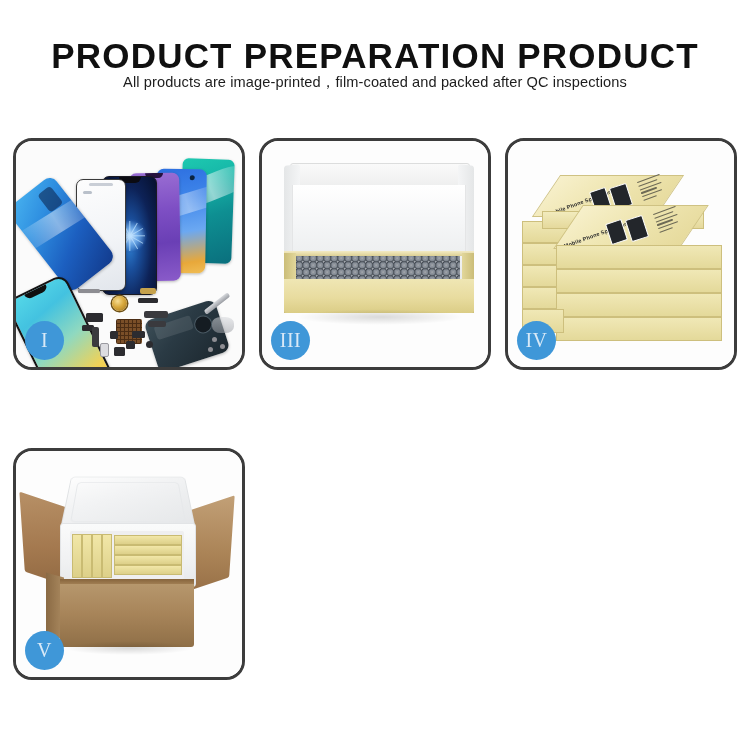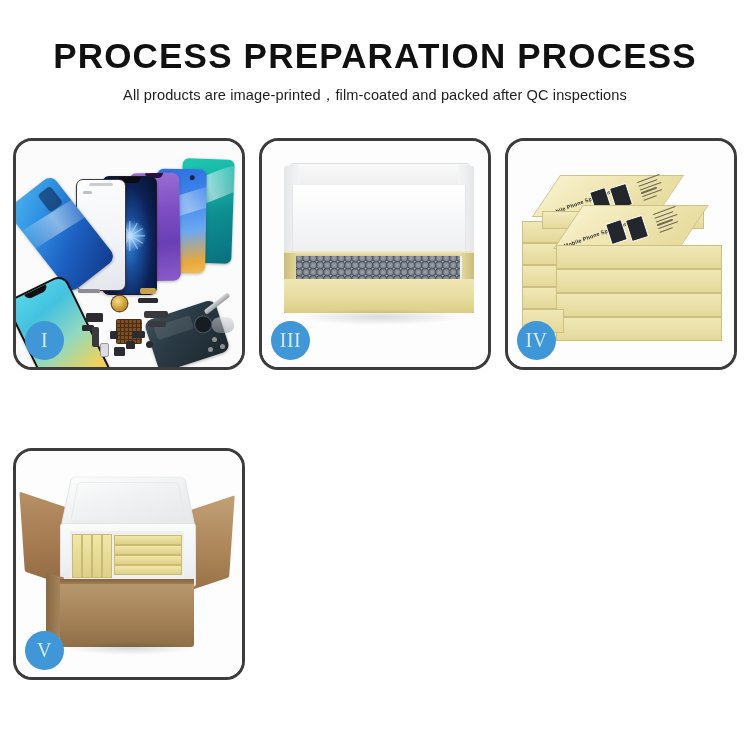--- a/index.html
+++ b/index.html
@@ -30,21 +30,20 @@
   #title {
     font-family: "Liberation Sans", sans-serif;
     font-size: 35px;
     font-weight: 700;
     letter-spacing: 1.2px;
     color: #101010;
     line-height: 1;
     white-space: nowrap;
   }
   #subtitle {
-    margin-top: 13px;
     font-family: "Liberation Sans", sans-serif;
     font-size: 14.6px;
     font-weight: 400;
     color: #1d1d1d;
     letter-spacing: 0.1px;
     white-space: nowrap;
   }
 
   
   #grid {
@@ -389,21 +388,21 @@
 
   .soft-shadow{position:absolute;border-radius:50%;
     background:radial-gradient(ellipse,rgba(0,0,0,.14) 0%,rgba(0,0,0,0) 70%);}
 </style>
 </head>
 <body>
 
 <div id="page">
 
   <div id="header">
-    <div id="title">PROCESS PREPARATION PROCESS</div>
+    <div id="title">PRODUCT PREPARATION PRODUCT</div>
     <div id="subtitle">All products are image-printed，film-coated and packed after QC inspections</div>
   </div>
 
   <div id="grid">
 
     <div class="panel">
       <div class="panel-inner">
         <div class="p1-bg"></div>
 
         <div class="phone ph-a"></div>

